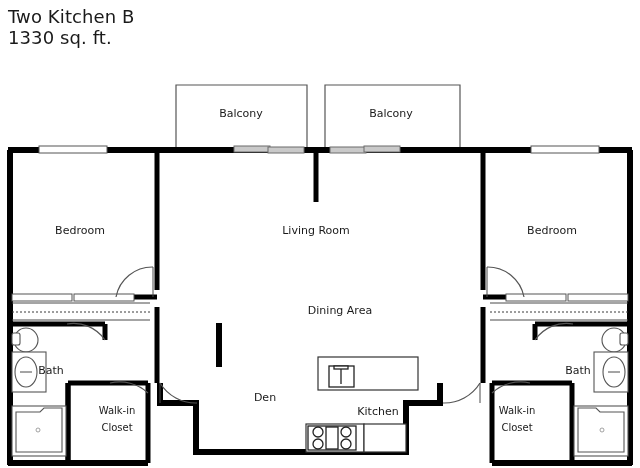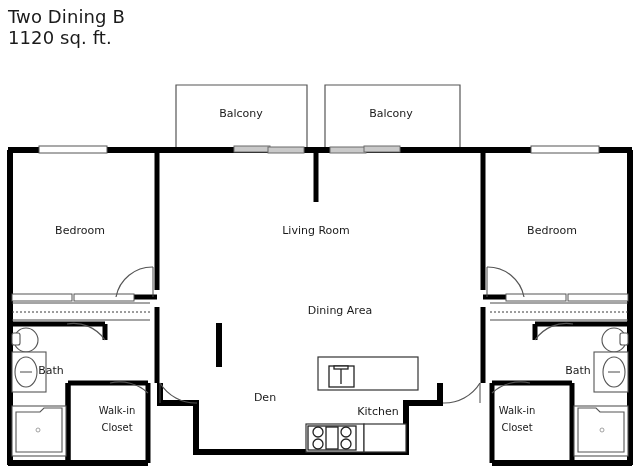--- a/index.html
+++ b/index.html
@@ -115,22 +115,22 @@
     stroke-dasharray: 2 2;
     fill: none;
   }
 </style>
 </head>
 <body>
 
 <div id="floorplan-root">
 
   <div class="title-block">
-    <div class="title-line">Two Dining B</div>
-    <div class="title-line">1120 sq. ft.</div>
+    <div class="title-line">Two Kitchen B</div>
+    <div class="title-line">1330 sq. ft.</div>
   </div>
 
   <svg class="plan-svg" viewBox="0 0 640 468">
 
     <g>
       <path class="balcony-outline" d="M 176 85 L 307 85 L 307 148 L 176 148 Z"></path>
     </g>
     <g>
       <path class="balcony-outline" d="M 325 85 L 460 85 L 460 148 L 325 148 Z"></path>
     </g>

